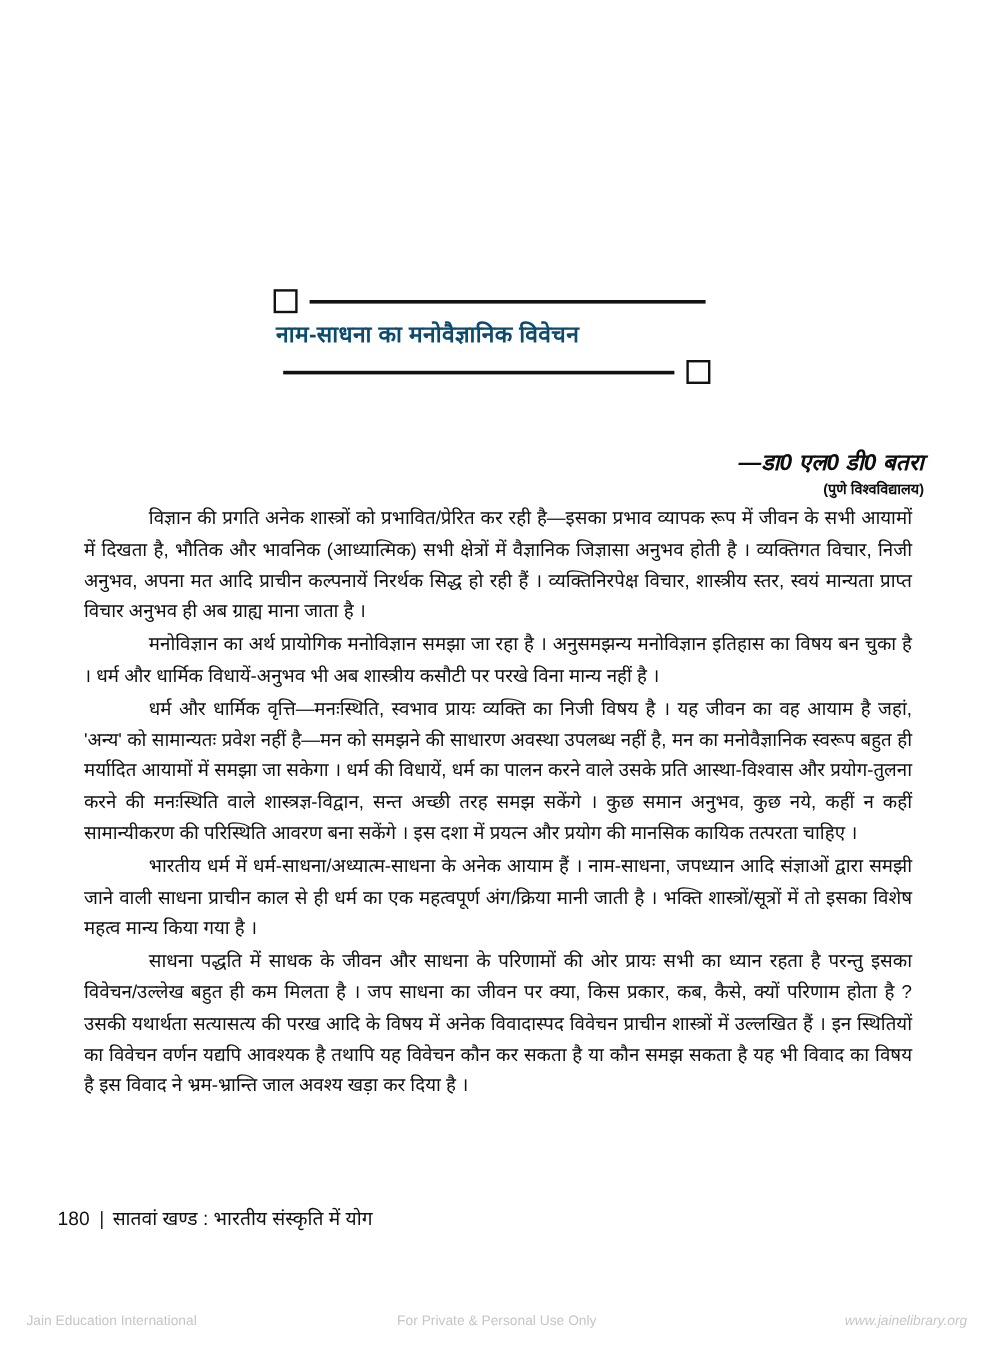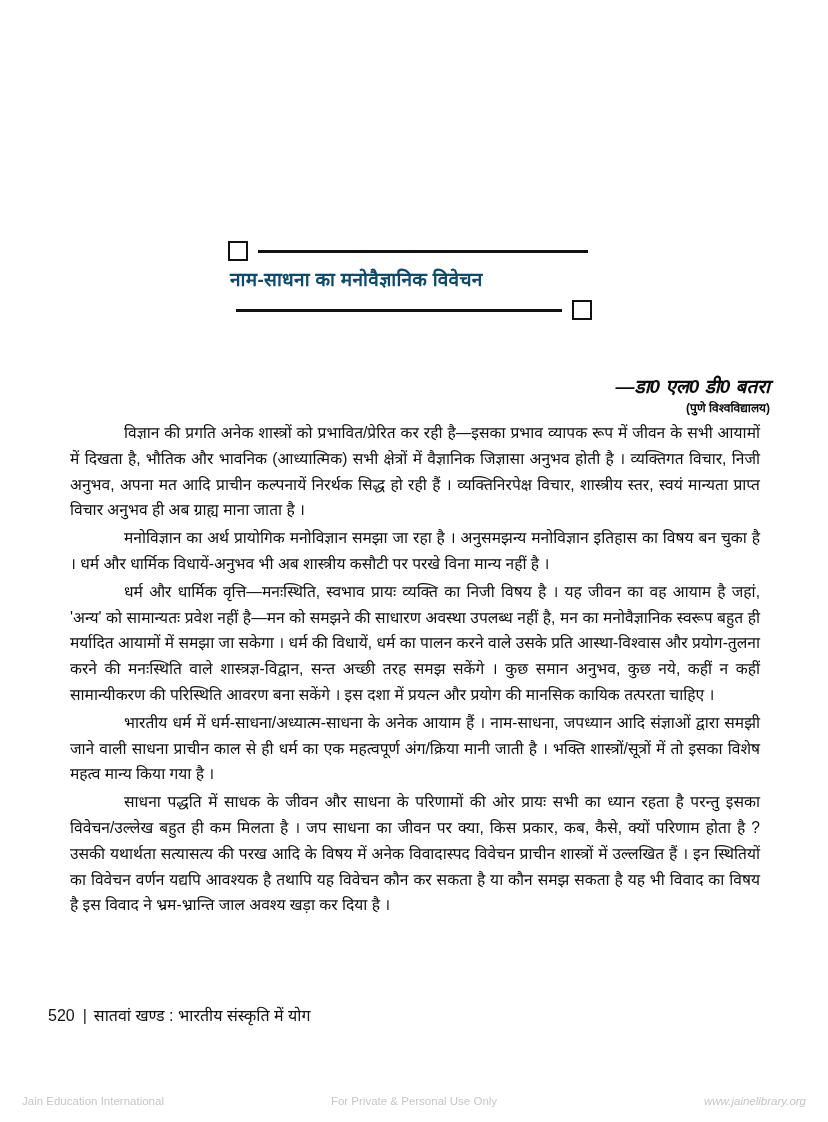--- a/index.html
+++ b/index.html
@@ -187,21 +187,21 @@
 
   <div class="body-text">
     <p>विज्ञान की प्रगति अनेक शास्त्रों को प्रभावित/प्रेरित कर रही है—इसका प्रभाव व्यापक रूप में जीवन के सभी आयामों में दिखता है, भौतिक और भावनिक (आध्यात्मिक) सभी क्षेत्रों में वैज्ञानिक जिज्ञासा अनुभव होती है । व्यक्तिगत विचार, निजी अनुभव, अपना मत आदि प्राचीन कल्पनायें निरर्थक सिद्ध हो रही हैं । व्यक्तिनिरपेक्ष विचार, शास्त्रीय स्तर, स्वयं मान्यता प्राप्त विचार अनुभव ही अब ग्राह्य माना जाता है ।</p>
     <p>मनोविज्ञान का अर्थ प्रायोगिक मनोविज्ञान समझा जा रहा है । अनुसमझन्य मनोविज्ञान इतिहास का विषय बन चुका है । धर्म और धार्मिक विधायें-अनुभव भी अब शास्त्रीय कसौटी पर परखे विना मान्य नहीं है ।</p>
     <p>धर्म और धार्मिक वृत्ति—मनःस्थिति, स्वभाव प्रायः व्यक्ति का निजी विषय है । यह जीवन का वह आयाम है जहां, 'अन्य' को सामान्यतः प्रवेश नहीं है—मन को समझने की साधारण अवस्था उपलब्ध नहीं है, मन का मनोवैज्ञानिक स्वरूप बहुत ही मर्यादित आयामों में समझा जा सकेगा । धर्म की विधायें, धर्म का पालन करने वाले उसके प्रति आस्था-विश्वास और प्रयोग-तुलना करने की मनःस्थिति वाले शास्त्रज्ञ-विद्वान, सन्त अच्छी तरह समझ सकेंगे । कुछ समान अनुभव, कुछ नये, कहीं न कहीं सामान्यीकरण की परिस्थिति आवरण बना सकेंगे । इस दशा में प्रयत्न और प्रयोग की मानसिक कायिक तत्परता चाहिए ।</p>
     <p>भारतीय धर्म में धर्म-साधना/अध्यात्म-साधना के अनेक आयाम हैं । नाम-साधना, जपध्यान आदि संज्ञाओं द्वारा समझी जाने वाली साधना प्राचीन काल से ही धर्म का एक महत्वपूर्ण अंग/क्रिया मानी जाती है । भक्ति शास्त्रों/सूत्रों में तो इसका विशेष महत्व मान्य किया गया है ।</p>
     <p>साधना पद्धति में साधक के जीवन और साधना के परिणामों की ओर प्रायः सभी का ध्यान रहता है परन्तु इसका विवेचन/उल्लेख बहुत ही कम मिलता है । जप साधना का जीवन पर क्या, किस प्रकार, कब, कैसे, क्यों परिणाम होता है ? उसकी यथार्थता सत्यासत्य की परख आदि के विषय में अनेक विवादास्पद विवेचन प्राचीन शास्त्रों में उल्लखित हैं । इन स्थितियों का विवेचन वर्णन यद्यपि आवश्यक है तथापि यह विवेचन कौन कर सकता है या कौन समझ सकता है यह भी विवाद का विषय है इस विवाद ने भ्रम-भ्रान्ति जाल अवश्य खड़ा कर दिया है ।</p>
   </div>
 
   <div class="running-foot">
-    <span class="folio">520</span><span class="sep">|</span><span>सातवां खण्ड : भारतीय संस्कृति में योग</span>
+    <span class="folio">180</span><span class="sep">|</span><span>सातवां खण्ड : भारतीय संस्कृति में योग</span>
   </div>
 
   <div class="watermark">
     <span class="wm-left">Jain Education International</span>
     <span class="wm-center">For Private &amp; Personal Use Only</span>
     <span class="wm-right">www.jainelibrary.org</span>
   </div>
 
 </div>
 

